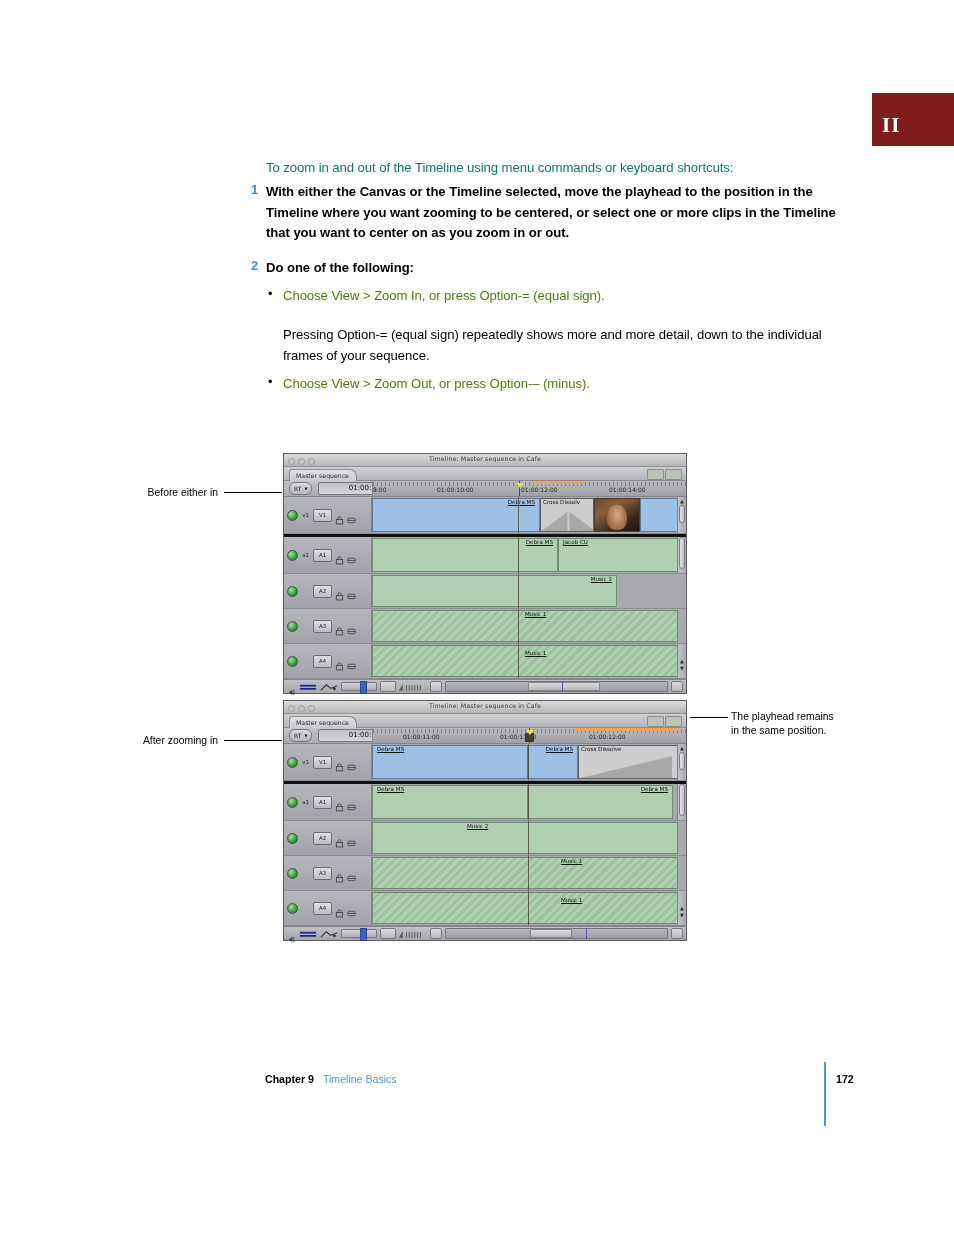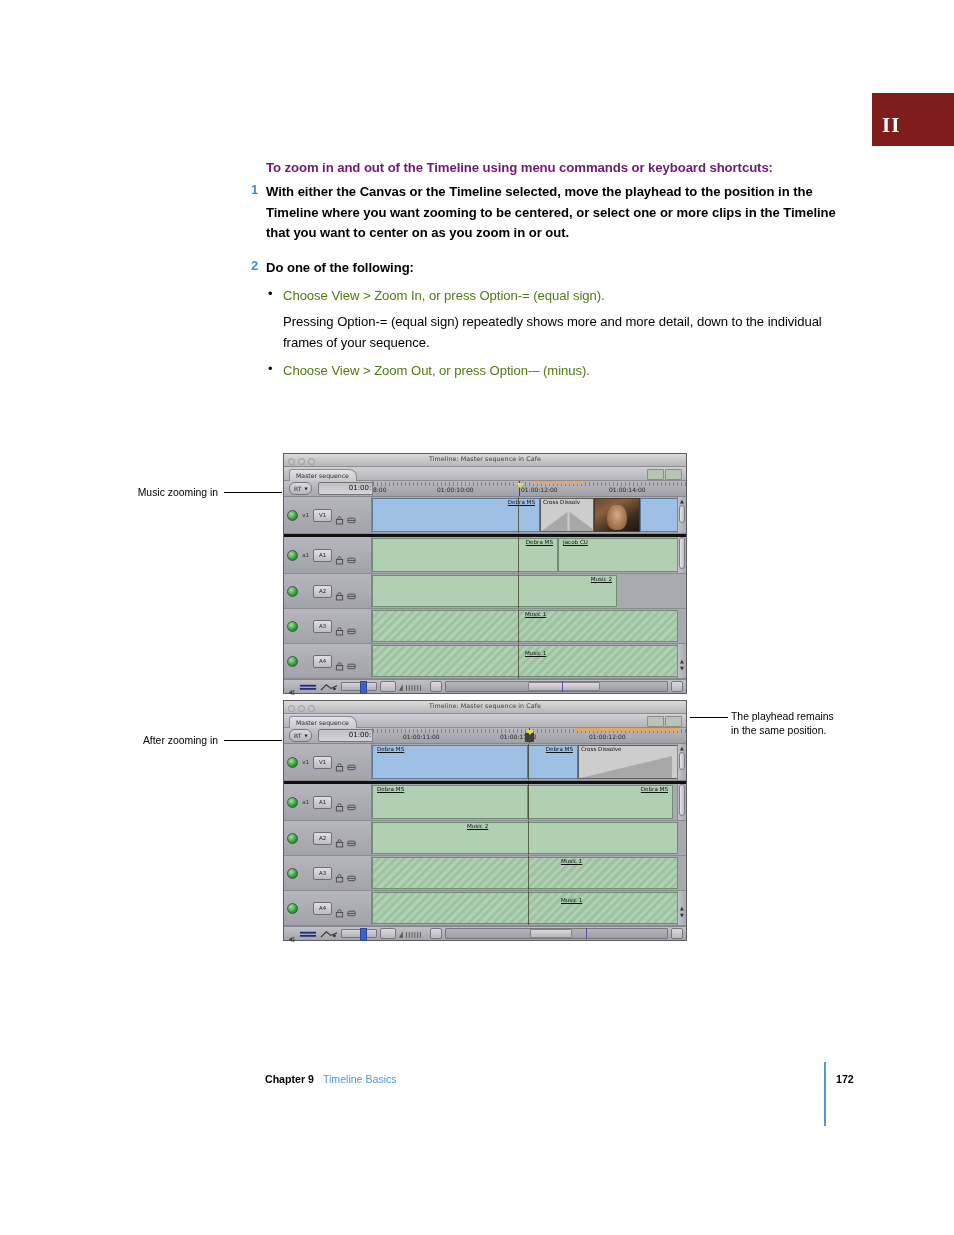--- a/index.html
+++ b/index.html
@@ -18,34 +18,34 @@
   }
   .chapter-tab .num{
     position:absolute;left:10px;bottom:8px;color:#ffffff;
     font-size:21px;font-weight:bold;letter-spacing:1px;
     font-family:"Liberation Serif", serif;
   }
 
   
   .content{position:absolute;left:249px;top:160px;width:590px;}
   .heading{
-    font-size:13.2px;font-weight:bold;color:#701a75;
+    font-size:13.2px;font-weight:normal;color:#0f766e;
     margin:0 0 7px 17px;letter-spacing:-0.1px;
   }
   .step{position:relative;margin:0 0 4px 0;padding-left:17px;}
   .step .n{
     position:absolute;left:2px;top:0;color:#3c8fd4;font-size:13px;font-weight:bold;
   }
   .step p{margin:0;font-size:13.1px;line-height:20.6px;color:#000;letter-spacing:-0.05px;font-weight:bold;}
   .step-gap{height:10px;}
   .bullets{margin:0 0 0 17px;}
   .bullet{position:relative;padding-left:17px;margin-top:8px;}
   .bullet .dot{position:absolute;left:2px;top:0;font-size:13px;color:#000;}
   .bullet p{margin:0;font-size:13.1px;line-height:20.6px;color:#4d7c0f;letter-spacing:-0.05px;}
-  .sub{margin:5px 0 0 17px;font-size:13.1px;line-height:20.6px;color:#000;letter-spacing:-0.05px;}
+  .sub{margin:18px 0 0 17px;font-size:13.1px;line-height:20.6px;color:#000;letter-spacing:-0.05px;}
 
   
   .callout{position:absolute;font-size:10.4px;color:#000;line-height:14px;white-space:nowrap;}
   .callout.left{text-align:right;}
   .leader{position:absolute;height:1px;background:#000;}
 
   
   .fcw{
     position:absolute;width:402px;
     border:1px solid #5d5d62;
@@ -240,21 +240,21 @@
       </div>
       <div class="sub">Pressing Option-= (equal sign) repeatedly shows more and more detail, down to the individual frames of your sequence.</div>
 
       <div class="bullet">
         <span class="dot">•</span>
         <p>Choose View &gt; Zoom Out, or press Option-– (minus).</p>
       </div>
     </div>
   </div>
 
-  <div class="callout left" style="left:112px;top:486px;width:106px;">Music zooming in</div>
+  <div class="callout left" style="left:112px;top:486px;width:106px;">Before either in</div>
   <div class="leader" style="left:224px;top:492px;width:58px;"></div>
 
   <div class="callout left" style="left:122px;top:734px;width:96px;">After zooming in</div>
   <div class="leader" style="left:224px;top:740px;width:58px;"></div>
 
   <div class="callout" style="left:731px;top:710px;">
     <div>The playhead remains</div>
     <div>in the same position.</div>
   </div>
   <div class="leader" style="left:690px;top:717px;width:38px;"></div>

